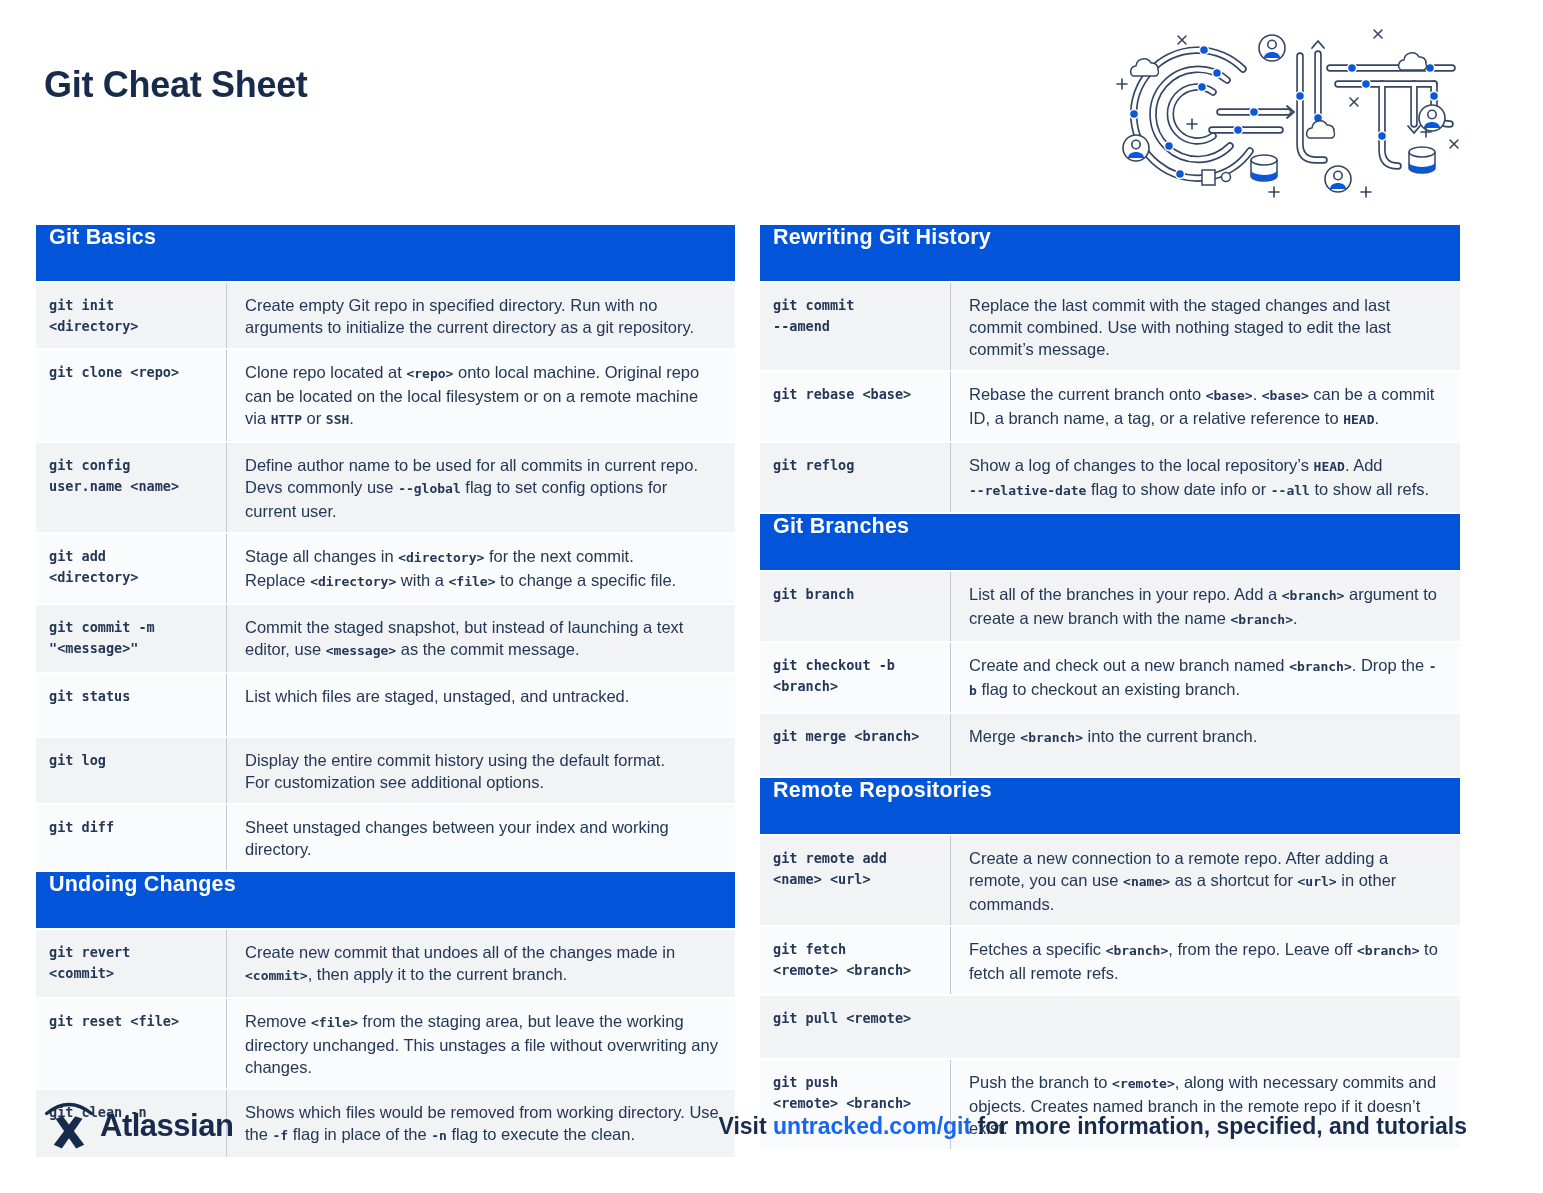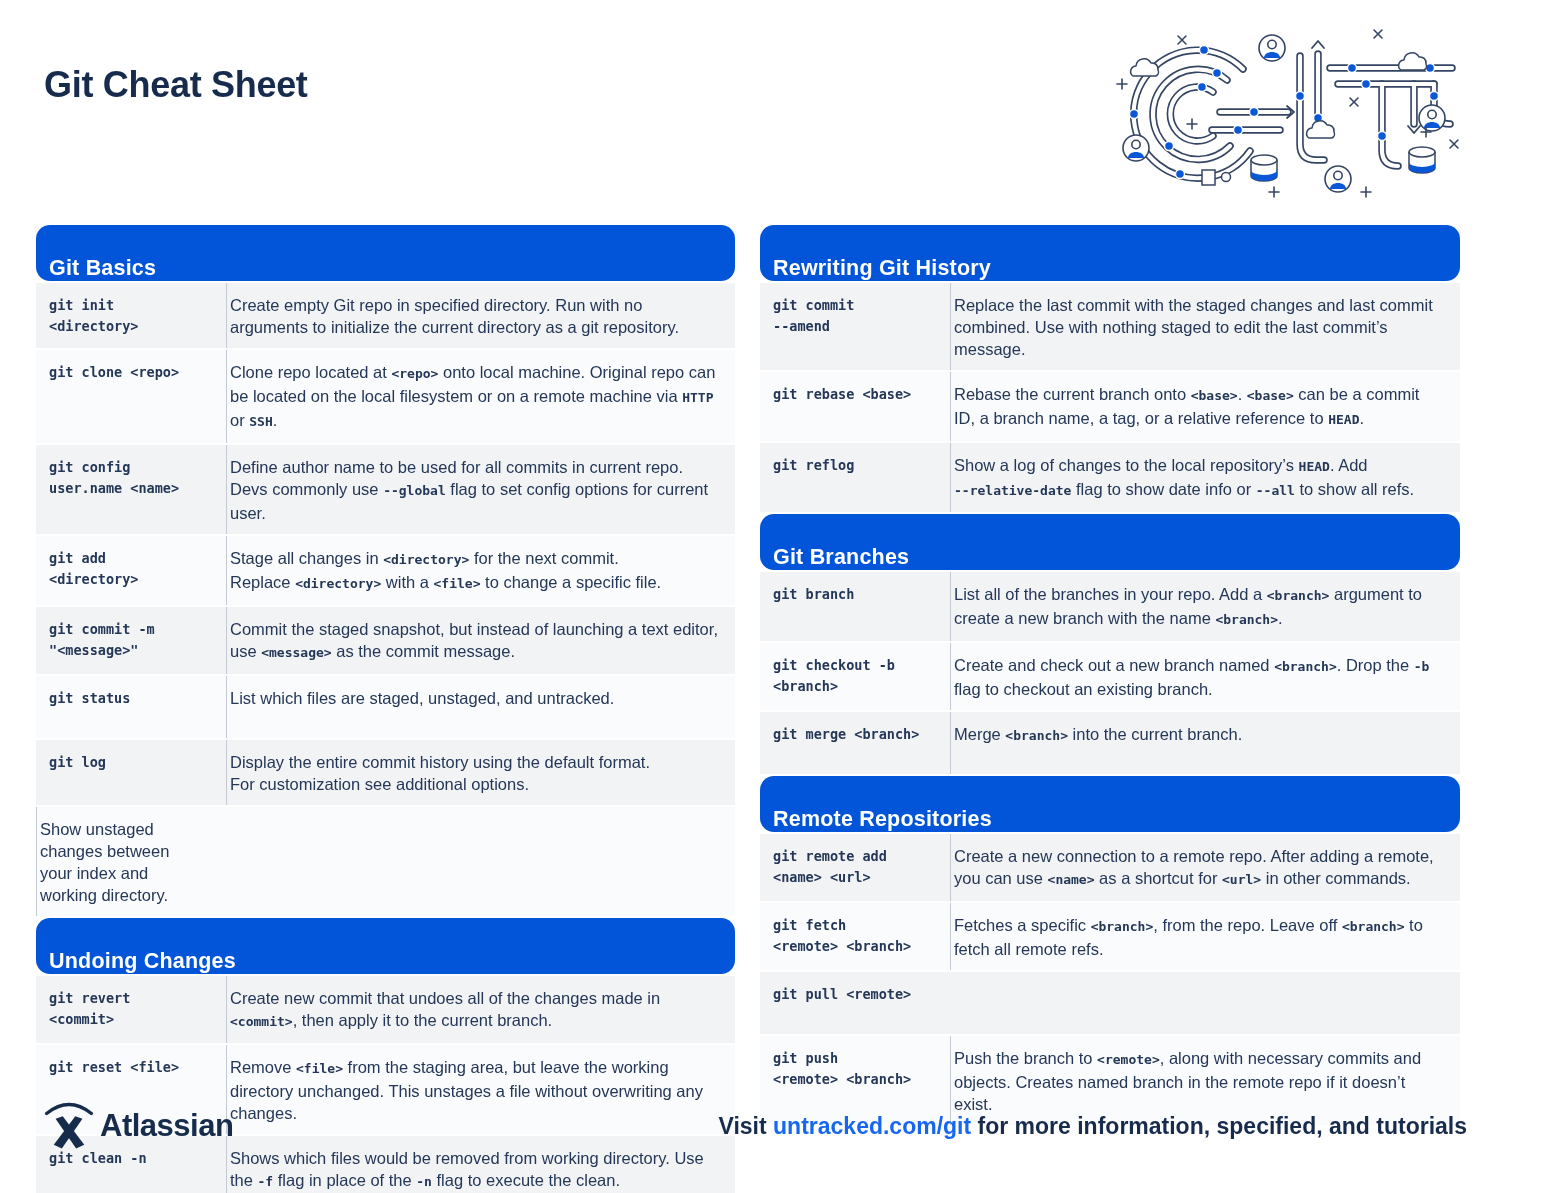--- a/index.html
+++ b/index.html
@@ -16,37 +16,37 @@
     position:absolute;left:44px;top:40px;font-size:36px;font-weight:bold;
     letter-spacing:-0.3px;color:var(--navy);
   }
   .illustration{position:absolute;left:1114px;top:26px;width:352px;height:174px;}
   .tables{
     position:absolute;left:36px;top:225px;width:1424px;
     display:grid;grid-template-columns:699px 700px;column-gap:25px;align-items:start;
   }
   .col{display:flex;flex-direction:column;}
   .panel-header{
-    background:var(--blue);height:56px;display:flex;align-items:flex-end;
-    padding-left:13px;margin-bottom:2px;border-radius:14px;
+    background:var(--blue);height:56px;display:flex;align-items:flex-start;
+    padding-left:13px;margin-bottom:2px;
   }
   .panel-header span{color:#ffffff;font-size:21.5px;font-weight:bold;letter-spacing:.2px;}
   .row{
     display:grid;grid-template-columns:170px 1fr;min-height:64px;
     border-bottom:2px solid #ffffff;box-sizing:border-box;gap:20px;
   }
   .rows .row:nth-child(odd){background:var(--rowA);}
   .rows .row:nth-child(even){background:var(--rowB);}
   .cmd{
     padding:12px 8px 10px 13px;
     font-family:"DejaVu Sans Mono",monospace;font-size:13.5px;font-weight:bold;
     line-height:21px;color:#243757;white-space:pre-line;box-sizing:border-box;
   }
   .desc{
-    padding:11px 16px 10px 3px;border-left:1px solid var(--divider);
+    padding:11px 16px 10px 18px;border-left:1px solid var(--divider);
     font-size:16.5px;line-height:22px;color:#243757;box-sizing:border-box;
   }
   .desc .code{
     font-family:"DejaVu Sans Mono",monospace;font-size:13px;font-weight:bold;
   }
   .footer{
     position:absolute;left:43px;top:1086px;width:1424px;height:80px;
     display:flex;justify-content:space-between;align-items:center;
   }
   .brand{display:flex;align-items:center;gap:5px;}
@@ -201,21 +201,22 @@
           </div>
         <div class="row">
             <div class="cmd">git status</div>
             <div class="desc">List which files are staged, unstaged, and untracked.</div>
           </div>
         <div class="row">
             <div class="cmd">git log</div>
             <div class="desc">Display the entire commit history using the default format.<br>For customization see additional options.</div>
           </div>
         <div class="row">
-            <div class="desc">Show unstaged changes between your index and working directory.</div>
+            <div class="cmd">git diff</div>
+            <div class="desc">Sheet unstaged changes between your index and working directory.</div>
           </div>
       </div>
     </section>
 
     <section class="panel">
       <div class="panel-header">
           <span>Undoing Changes</span>
         </div>
       <div class="rows">
         <div class="row">

